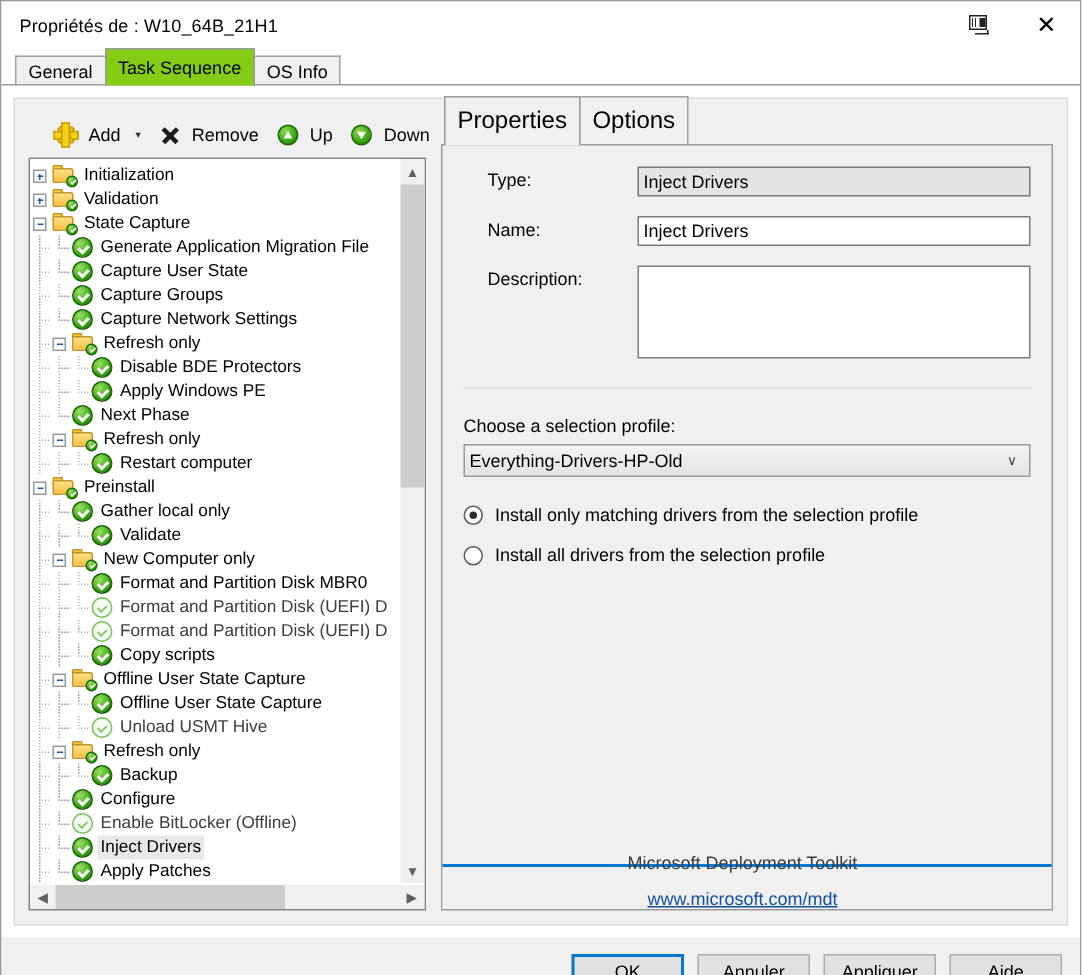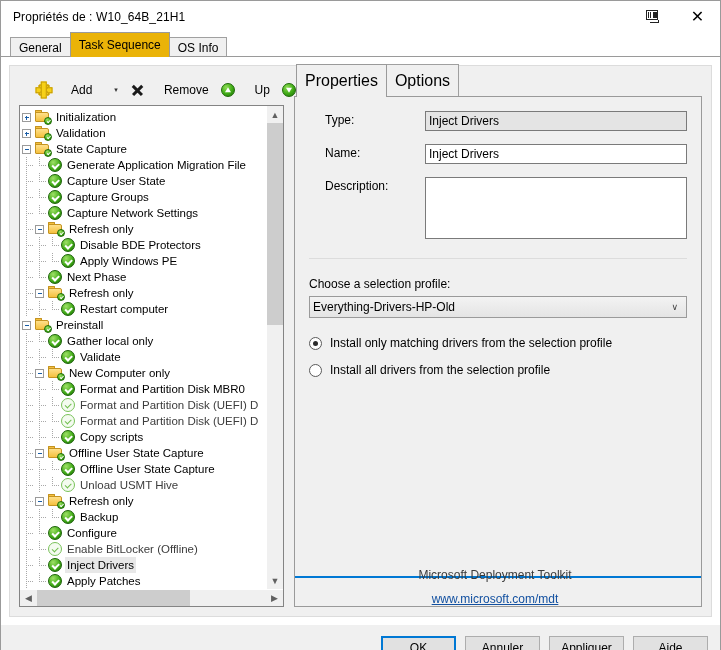--- a/index.html
+++ b/index.html
@@ -65,21 +65,21 @@
   .tab {
     height: 20px; padding: 0 8px;
     display: flex; align-items: center;
     background: #f0f0f0;
     border: 1px solid #a0a0a0;
     border-bottom: none;
     font-size: 12px; color: #000;
     margin-right: -1px;
   }
   .tab.active {
-    height: 25px; background: #eab308; z-index: 3; position: relative;
+    height: 25px; background: #84cc16; z-index: 3; position: relative;
     border-color: #9a9a9a;
   }
 
   
   .body-area {
     flex: 1;
     background: #ffffff;
     border-top: 1px solid #9a9a9a;
     padding: 8px;
     display: flex; flex-direction: column;
@@ -101,21 +101,21 @@
     display: flex; align-items: center;
     padding-left: 6px; gap: 2px;
     background: #f0f0f0;
   }
   .grip {
     width: 4px; height: 18px; margin-right: 4px;
     background-image: radial-gradient(#bbb 40%, transparent 41%);
     background-size: 3px 3px;
   }
   .tbi {
-    display: flex; align-items: center; gap: 20px;
+    display: flex; align-items: center; gap: 8px;
     padding: 2px 5px; font-size: 12px; color: #000; white-space: nowrap;
   }
   .tbi .cap { line-height: 1; }
   .caret { font-size: 7px; color: #333; margin-left: 2px; }
 
   .ic-star { width: 15px; height: 15px; position: relative; }
   .ic-star::before, .ic-star::after {
     content: ""; position: absolute; left: 50%; top: 50%;
     width: 15px; height: 3.5px; background: #f7d117;
     border: .5px solid #c49a06;

